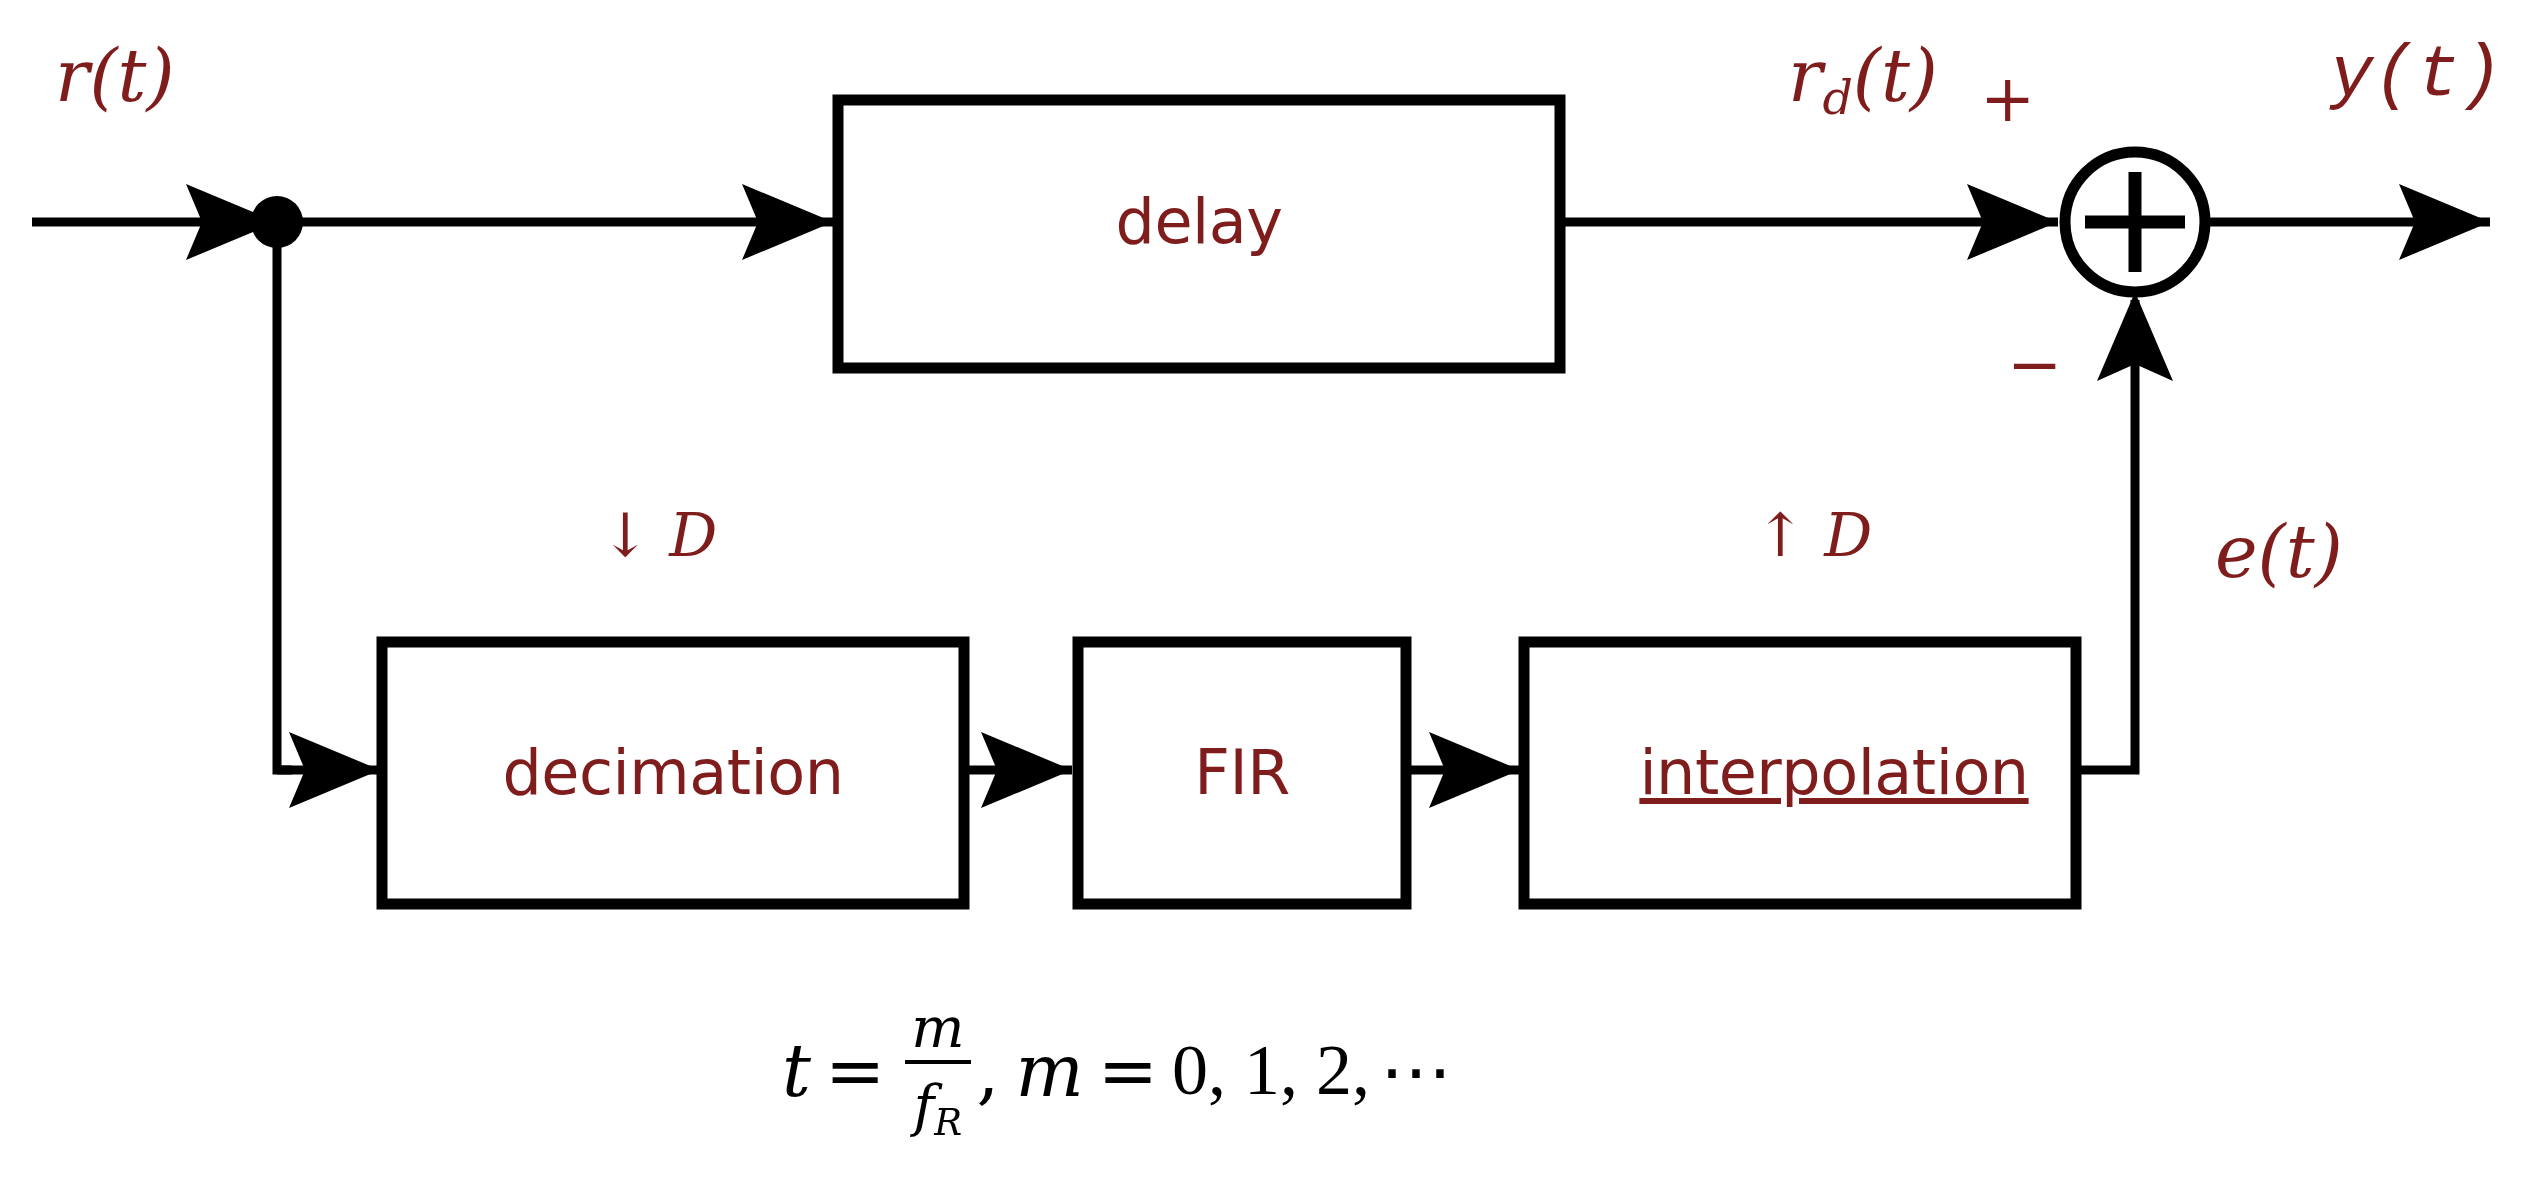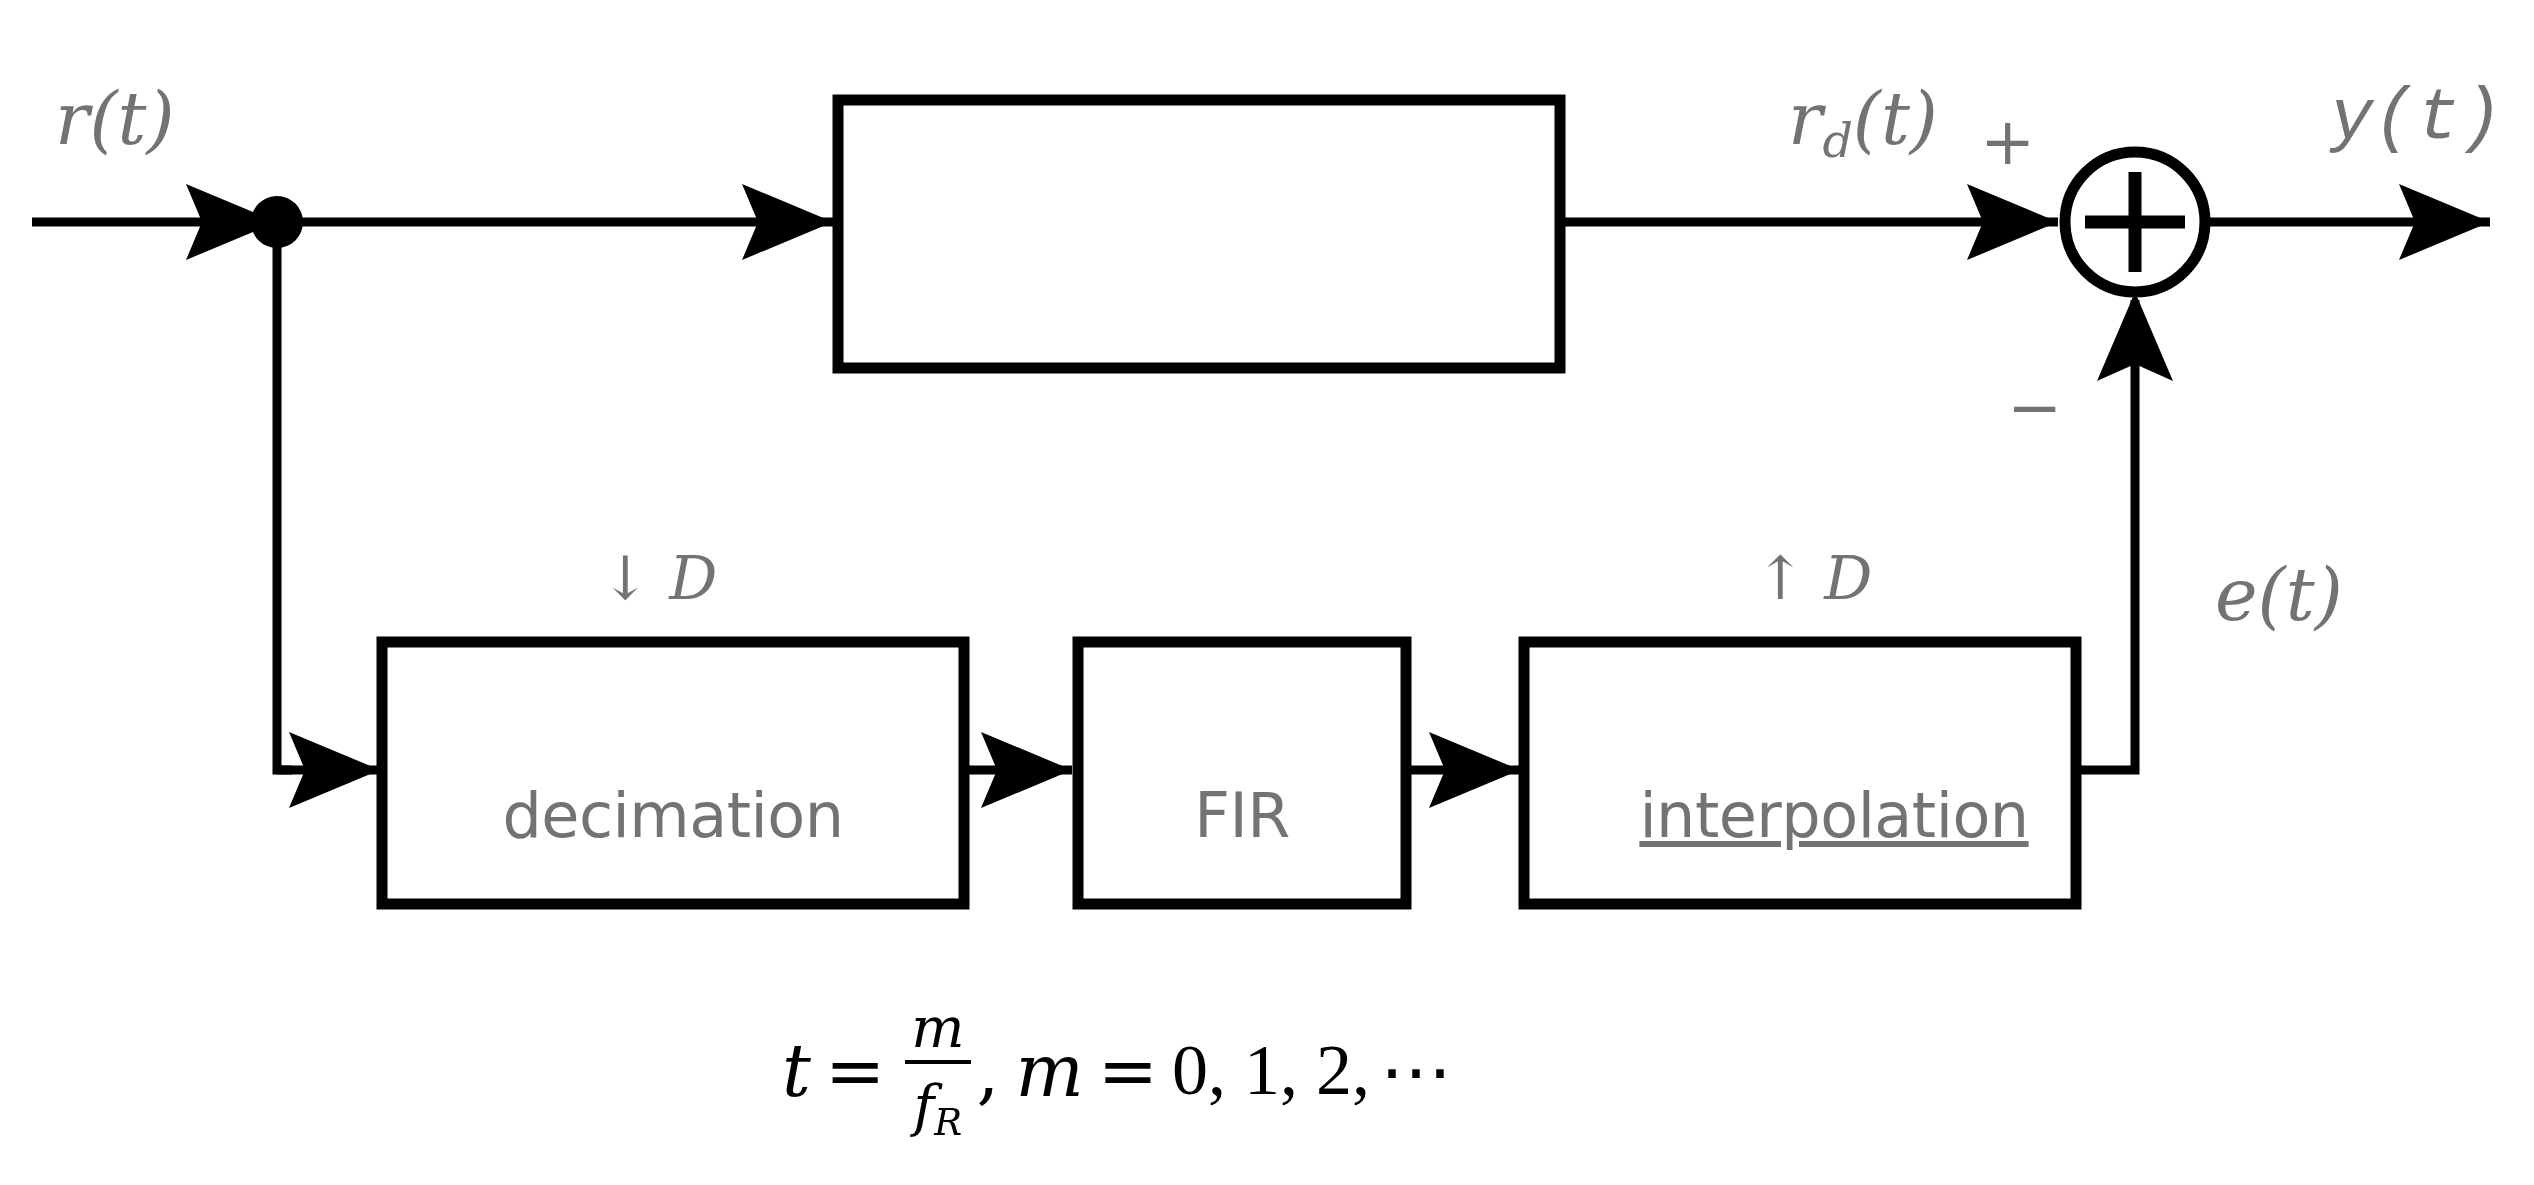--- a/index.html
+++ b/index.html
@@ -25,23 +25,22 @@
   .boxline { stroke: #000000; stroke-width: 11; fill: #ffffff; }
   .circline { stroke: #000000; stroke-width: 11; fill: #ffffff; }
   .plusbar { stroke: #000000; stroke-width: 13; stroke-linecap: butt; }
   .arrowhead { fill: #000000; stroke: none; }
   .dot { fill: #000000; stroke: none; }
 
   
   .lbl {
     position: absolute;
     white-space: nowrap;
-    color: #737373;
+    color: #7f1d1d;
     line-height: 1;
-    margin-top: 43px;
   }
   .sans { font-family: "DejaVu Sans", sans-serif; }
   .serif-it {
     font-family: "DejaVu Serif", serif;
     font-style: italic;
   }
   .serif-up {
     font-family: Liberation Serif, serif;
     font-style: normal;
     text-align: center;
@@ -153,20 +152,23 @@
       <polyline class="wire" points="2076,770 2135,770 2135,300"></polyline>
       <polygon class="arrowhead" points="2097,381 2135,292 2173,381 2135,364"></polygon>
     </g>
 
   </svg>
 
   <div class="lbl serif-it sig" style="left:55px; top:40px;">
     <span>r(t)</span>
   </div>
 
+  <div class="lbl sans box-text" style="left:838px; top:191px; width:722px; text-align:center;">
+    <span>delay</span>
+  </div>
 
   <div class="lbl serif-it sig" style="left:1788px; top:40px;">
     <span>r</span><span class="sub">d</span><span>(t)</span>
   </div>
 
   <div class="lbl sign" style="left:1980px; top:66px;">
     <span>+</span>
   </div>
 
   <div class="lbl sign" style="left:2007px; top:332px;">

